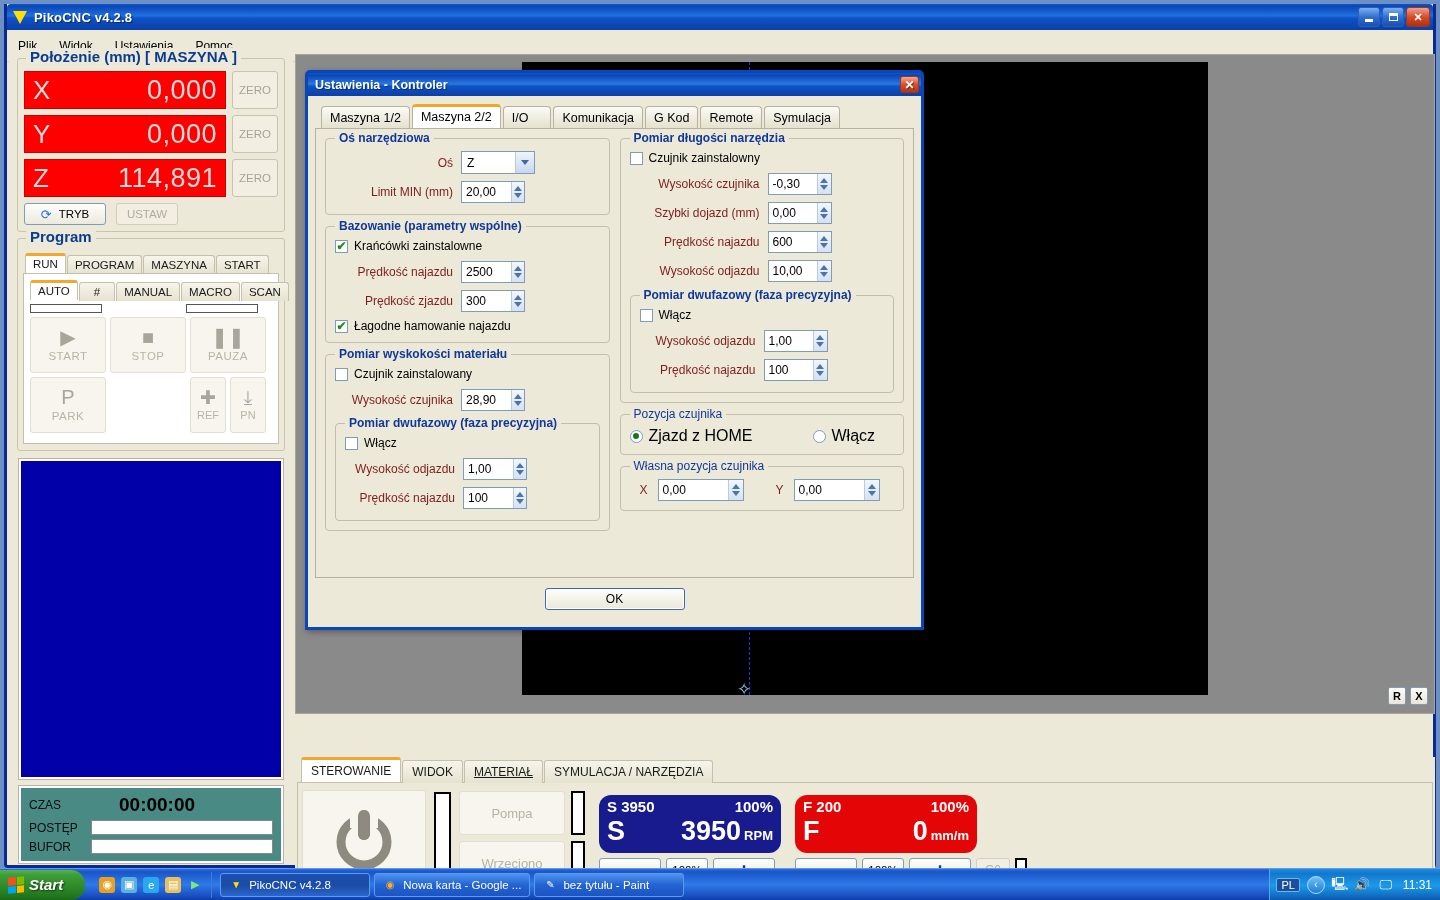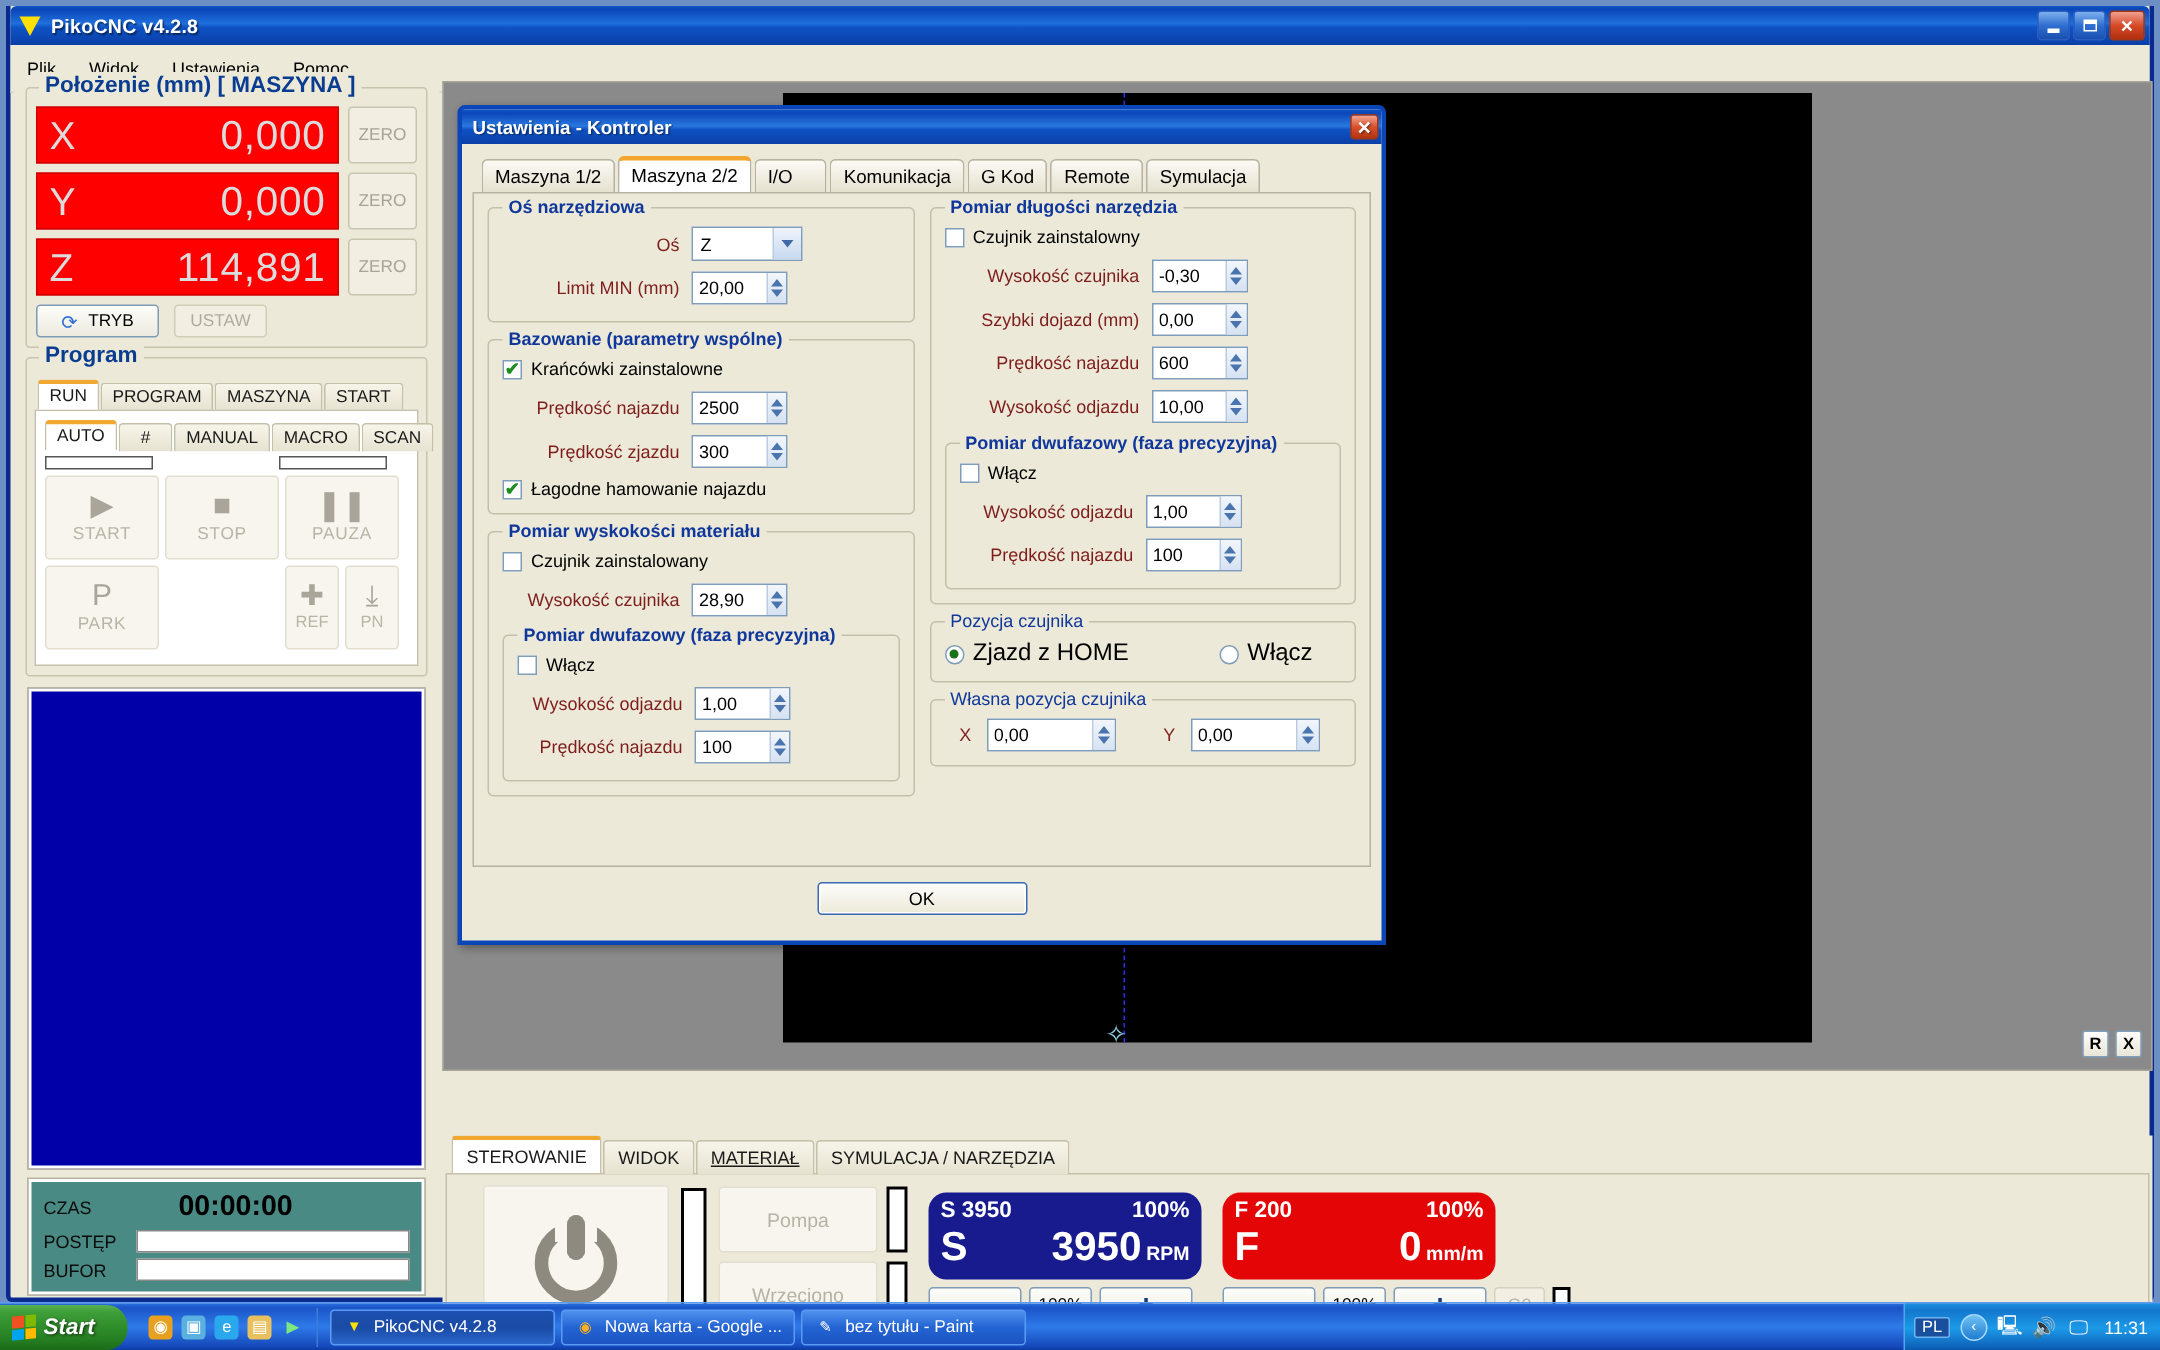--- a/index.html
+++ b/index.html
@@ -186,21 +186,21 @@
 
   
   #bottombar {
     position: absolute; left: 288px; top: 714px; width: 1140px; height: 142px;
     background: #ece9d8;
     margin-top: 39px;
   }
   #bb-tabs { display: flex; align-items: flex-end; gap: 1px; padding-left: 6px; }
   #bb-pane {
     border: 1px solid #c5c0aa; background: #ece9d8; margin: 0 2px;
-    height: 112px; display: flex; align-items: center; padding: 6px 24px; gap: 8px; text-align: right;
+    height: 112px; display: flex; align-items: center; padding: 6px 4px; gap: 8px; text-align: right;
   }
   .power-btn {
     width: 124px; height: 96px; border: 1px solid #e2ded0; border-radius: 3px;
     background: #f7f5ee; display: flex; align-items: center; justify-content: center;
     cursor: pointer;
   }
   .led-strip {
     width: 17px; height: 92px; background: #fff; border: 2px solid #000;
   }
   .toggle-col { display: flex; flex-direction: column; gap: 6px; }

